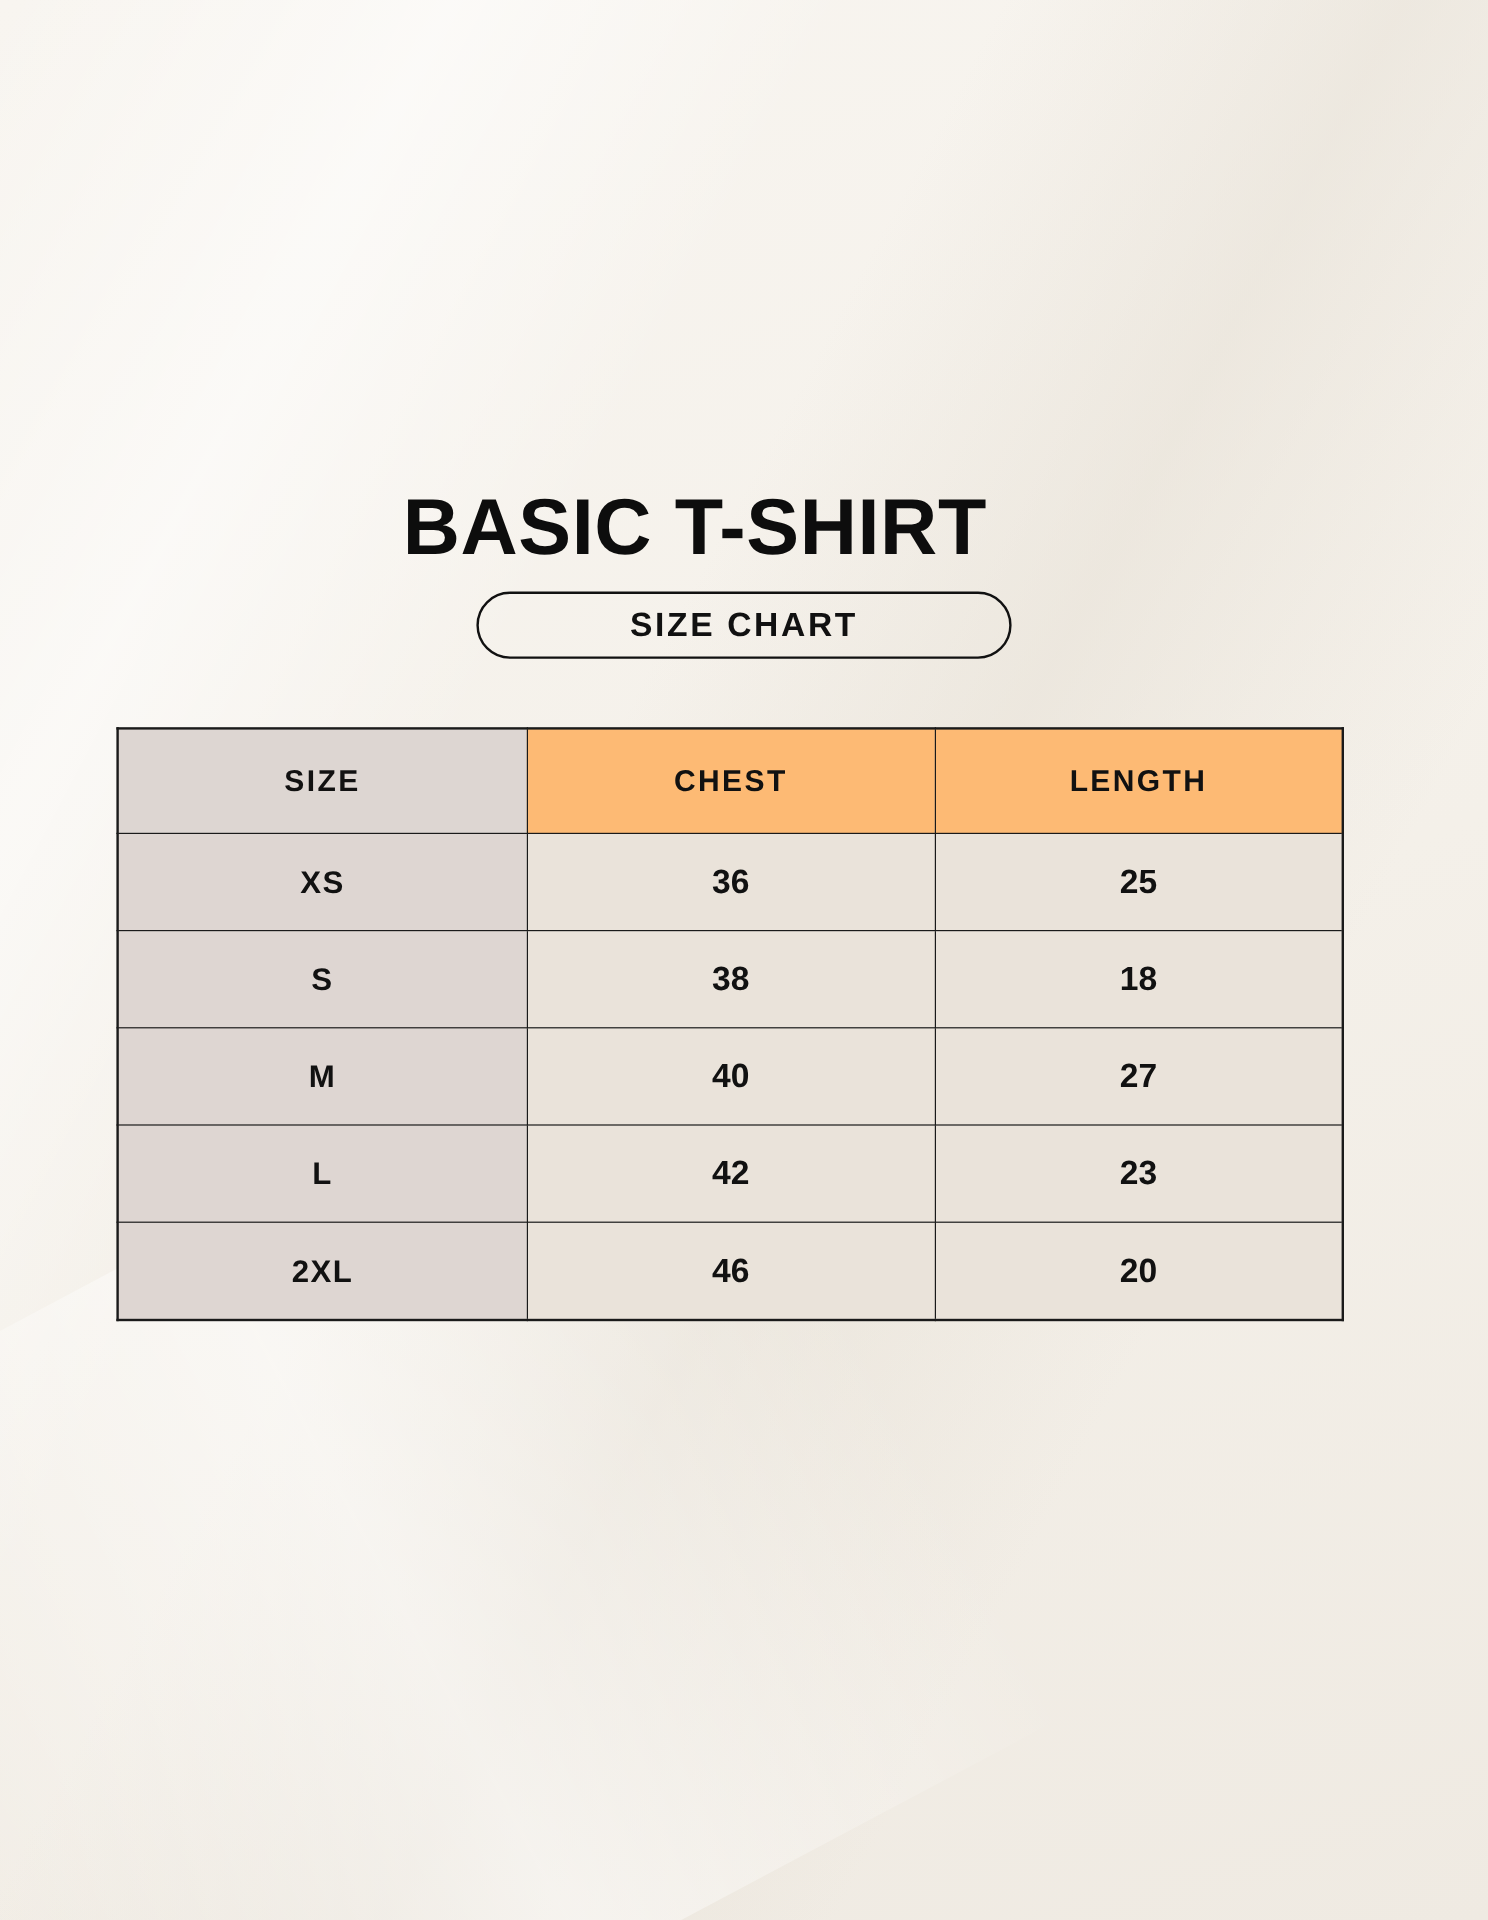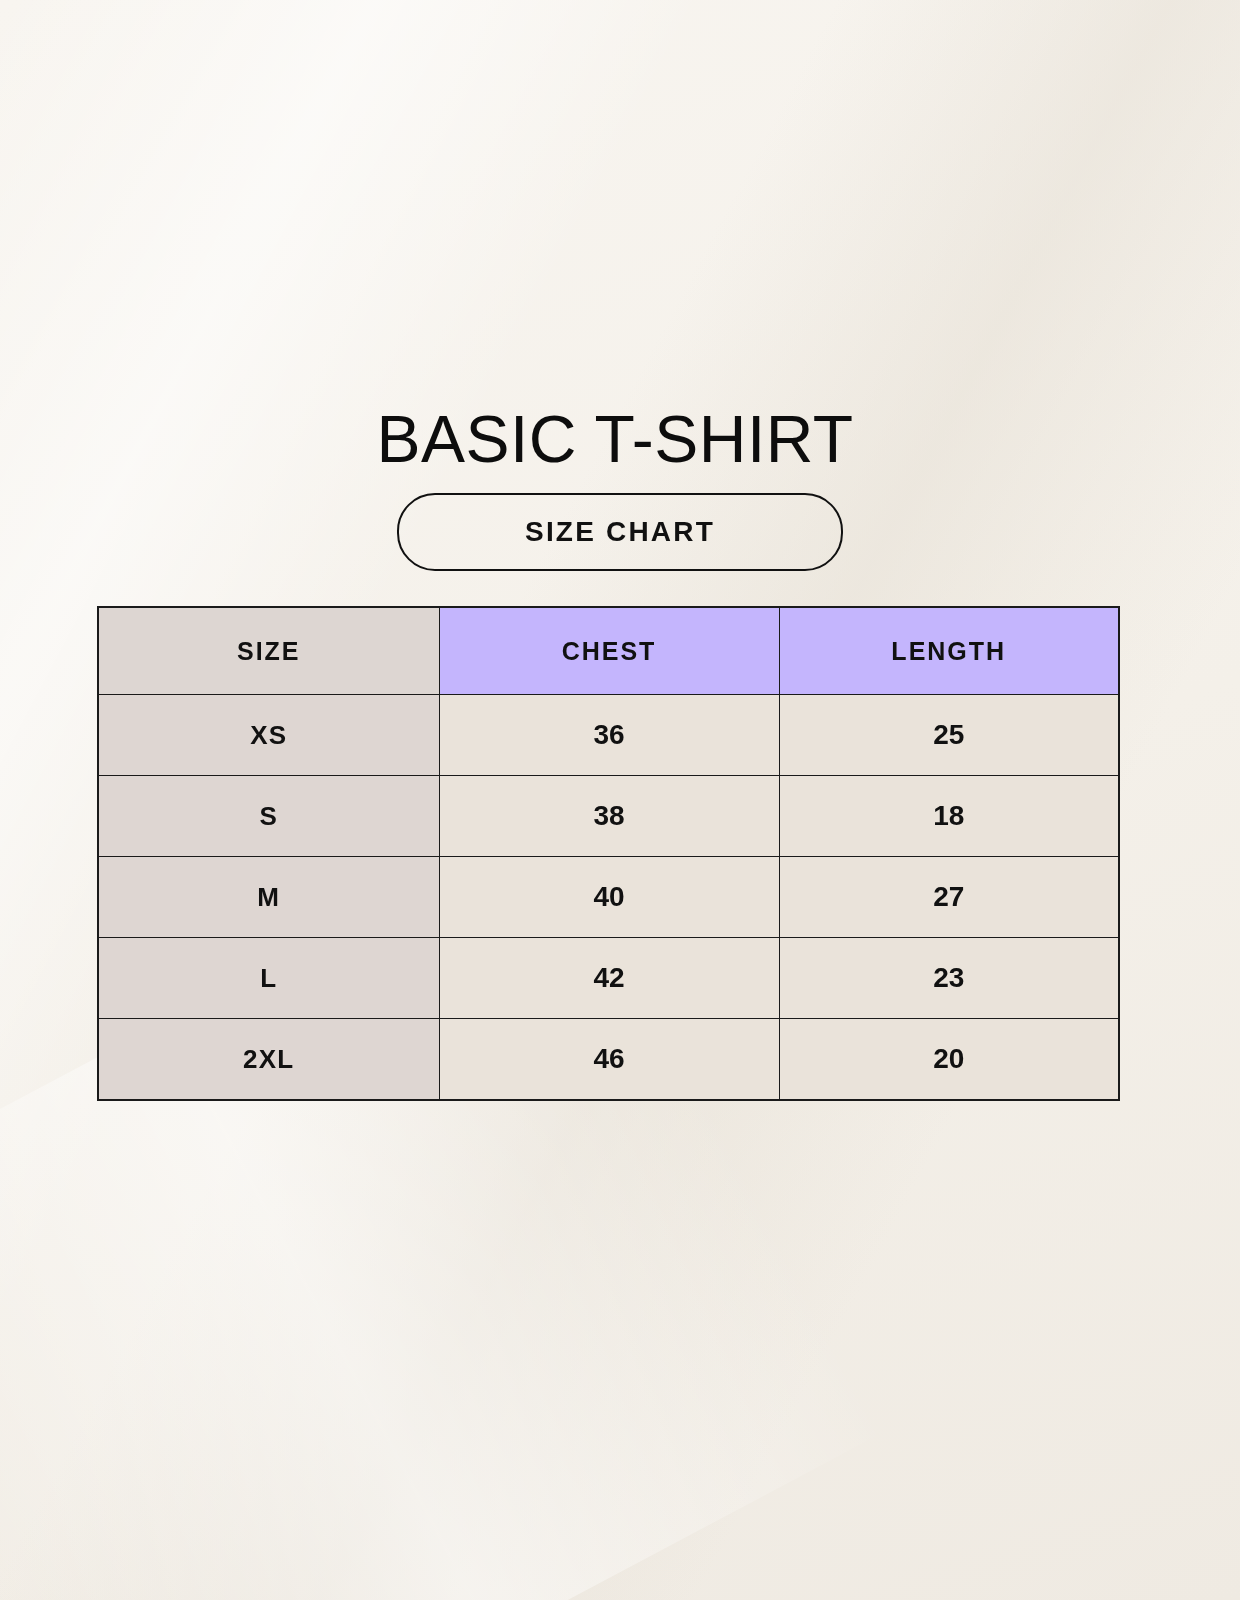--- a/index.html
+++ b/index.html
@@ -44,34 +44,33 @@
     box-sizing: border-box;
   }
 
   .title {
     position: absolute;
     top: 362px;
     left: 0;
     width: 1158px;
     text-align: center;
     font-size: 66px;
-    font-weight: 400;
+    font-weight: 700;
     letter-spacing: 0.5px;
     line-height: 1;
     color: #0d0d0d;
-    padding-left: 36px;
   }
 
   .pill {
     position: absolute;
     top: 493px;
     left: 50%;
     transform: translateX(-50%);
     width: 446px;
-    height: 78px;
+    height: 56px;
     border: 2.5px solid #111111;
     border-radius: 38px;
     display: flex;
     align-items: center;
     justify-content: center;
     box-sizing: border-box;
     background: transparent;
   }
   .pill-label {
     font-size: 28px;
@@ -108,21 +107,21 @@
 
   th.head-size {
     background: #ddd6d2;
     font-size: 25px;
     font-weight: 700;
     letter-spacing: 2px;
     color: #111;
     margin-top: 45px;
   }
   th.head-measure {
-    background: #c4b5fd;
+    background: #fdba74;
     font-size: 25px;
     font-weight: 700;
     letter-spacing: 2px;
     color: #111;
   }
   td.cell-size {
     background: #ded6d2;
     font-size: 26px;
     font-weight: 700;
     letter-spacing: 1.2px;

